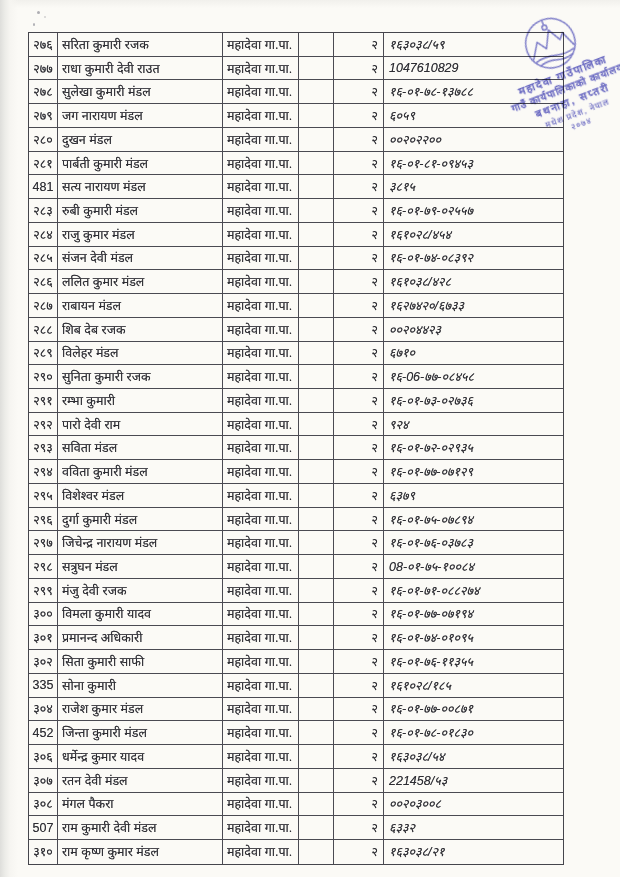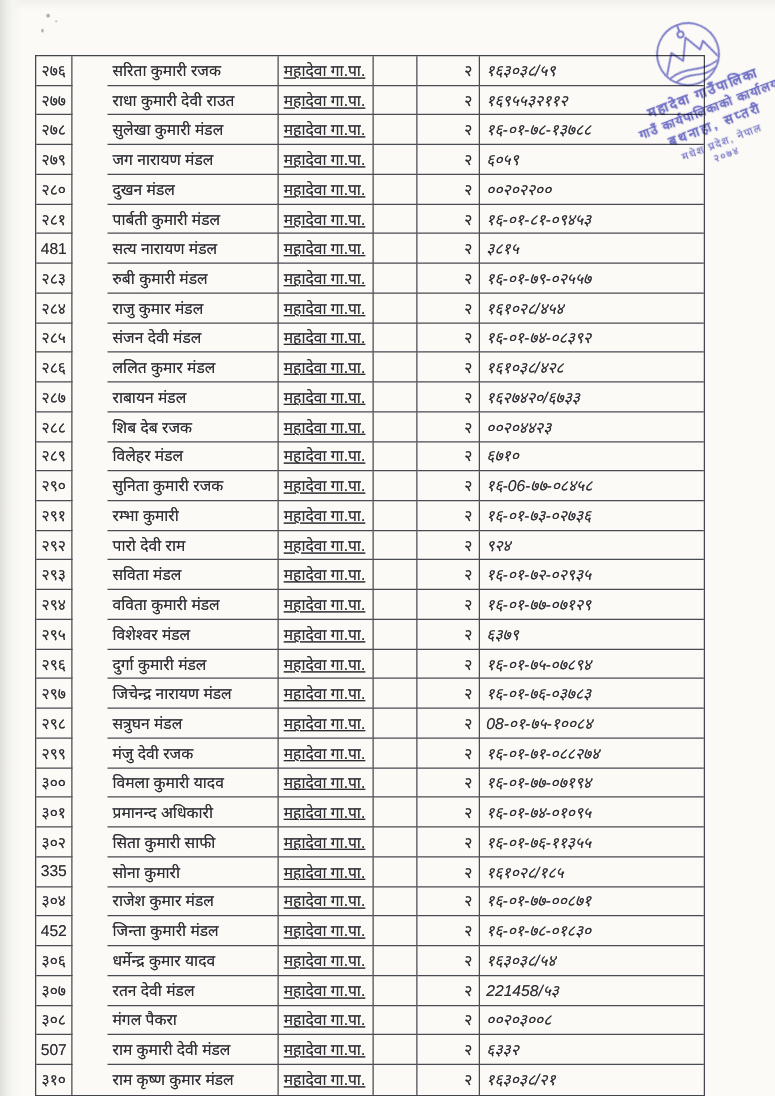--- a/index.html
+++ b/index.html
@@ -12,42 +12,42 @@
       #fbfaf6;
   }
   
   .speck{position:absolute;border-radius:50%;background:#70707c;opacity:.55;}
   .speck.s1{left:37px;top:11px;width:3px;height:3px;}
   .speck.s2{left:33px;top:23px;width:2px;height:3px;}
   .speck.s3{left:44px;top:16px;width:2px;height:2px;opacity:.3;}
 
   
   .table-wrap{
-    position:absolute;left:28px;top:44px;
+    position:absolute;left:28px;top:32px;
     display:grid;
     grid-template-columns:29px 165px 76px 35px 50px 179px;
     grid-auto-rows:23.74px;
     border:1.6px solid #45454c;
     background:transparent;
     z-index:1;
   }
   .row{display:contents;}
   .cell{
     border-right:1.4px solid #4a4a52;
     border-bottom:1.4px solid #4a4a52;
     display:flex;align-items:center;
     font-size:12.5px;color:#2d2d33;
     white-space:nowrap;overflow:hidden;
     text-shadow:0 0 .4px rgba(40,40,50,.55);
   }
   .c-id{border-right:none;}
   .row:last-child .cell{border-bottom:none;}
   .c-serial{justify-content:center;}
-  .c-name{padding-left:4px;margin-left:28px;}
-  .c-office{padding-left:4px;text-decoration:underline;}
+  .c-name{padding-left:4px;}
+  .c-office{padding-left:4px;}
   .c-count{justify-content:flex-end;padding-right:5px;}
   .c-id{padding-left:5px;font-style:italic;}
 
   
   .stamp{
     position:absolute;left:468px;top:0px;width:200px;height:178px;
     transform:rotate(-21deg);transform-origin:50% 50%;
     color:#5d5dc4;z-index:3;text-align:center;
     mix-blend-mode:multiply;opacity:.9;
     pointer-events:none;
@@ -77,21 +77,21 @@
     <div class="cell c-count">२</div>
     <div class="cell c-id">१६३०३८/५९</div>
   </div>
 
   <div class="row">
     <div class="cell c-serial">२७७</div>
     <div class="cell c-name">राधा कुमारी देवी राउत</div>
     <div class="cell c-office">महादेवा गा.पा.</div>
     <div class="cell c-ward"></div>
     <div class="cell c-count">२</div>
-    <div class="cell c-id">१६९५५३२११२</div>
+    <div class="cell c-id">1047610829</div>
   </div>
 
   <div class="row">
     <div class="cell c-serial">२७८</div>
     <div class="cell c-name">सुलेखा कुमारी मंडल</div>
     <div class="cell c-office">महादेवा गा.पा.</div>
     <div class="cell c-ward"></div>
     <div class="cell c-count">२</div>
     <div class="cell c-id">१६-०१-७८-१३७८८</div>
   </div>

